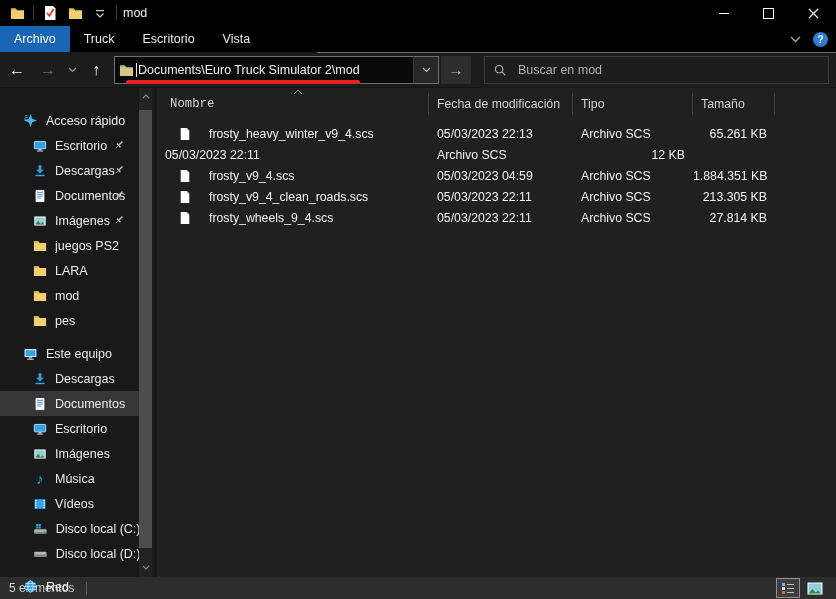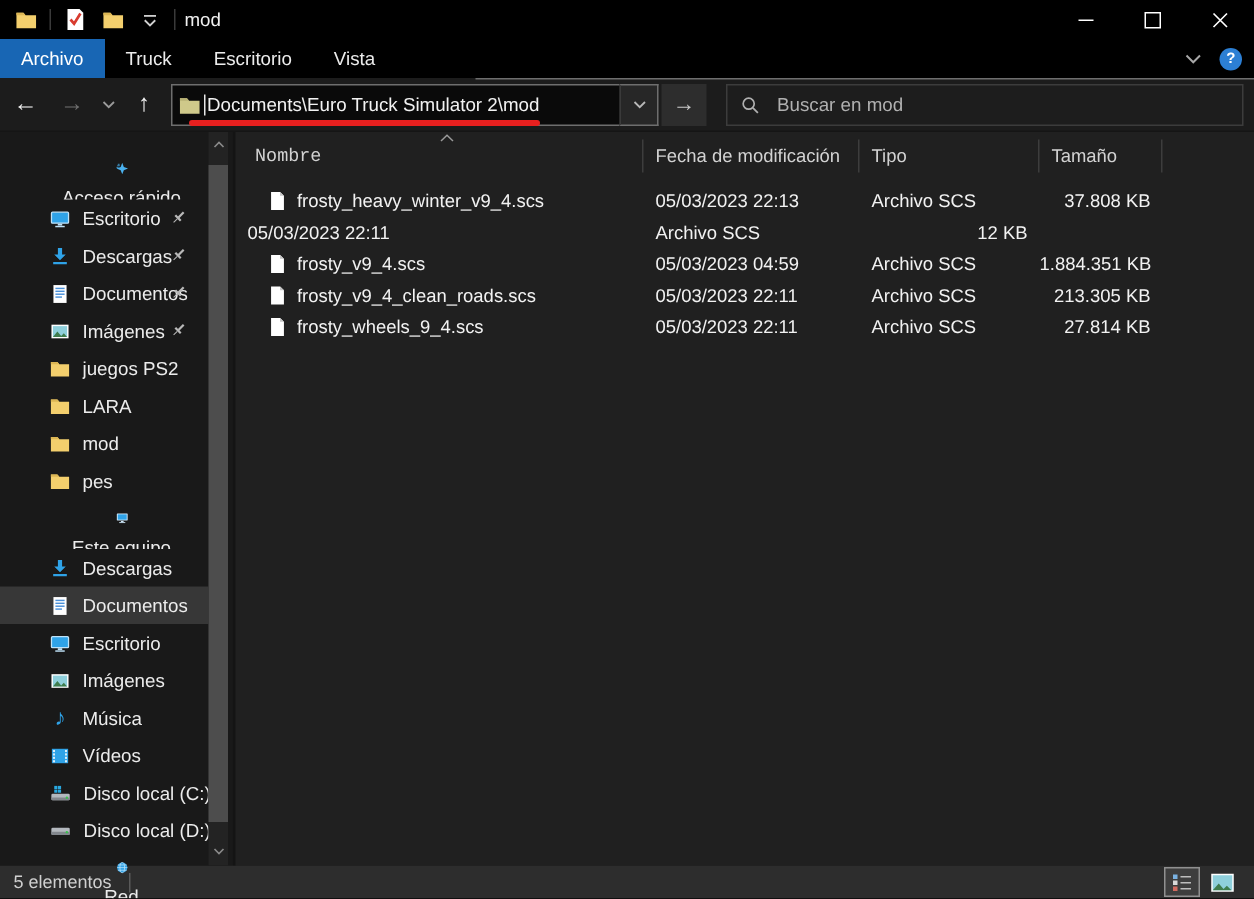--- a/index.html
+++ b/index.html
@@ -37,41 +37,41 @@
   .go-btn{width:30px;height:28px;margin-left:2px;background:#2d2d2d;display:flex;align-items:center;justify-content:center;}
   .red-underline{position:absolute;left:12px;top:24px;width:234px;height:4px;background:var(--annotation-red,#e8201f);border-radius:2px;z-index:5;}
   .search-box{margin-left:13px;width:345px;height:28px;background:#1d1d1d;border:1px solid #3c3c3c;box-sizing:border-box;
               display:flex;align-items:center;padding:0 8px;gap:9px;}
   .search-box input{flex:1;background:transparent;border:none;outline:none;color:#dadada;font-size:12.5px;font-family:"Liberation Sans",sans-serif;}
   .search-box input::placeholder{color:#b0b0b0;opacity:1;}
   
   .body{display:flex;height:489px;}
   .sidebar{width:155px;background:#191919;position:relative;box-sizing:border-box;padding-top:20px;font-size:12.5px;flex:none;}
   .sb-row{height:25px;display:flex;align-items:center;width:139px;box-sizing:border-box;position:relative;color:#ececec;}
-  .sb-group{padding-left:23px;gap:8px;flex-direction:column;}
+  .sb-group{padding-left:23px;gap:8px;}
   .sb-item{padding-left:33px;gap:8px;}
   .sb-row.selected{background:var(--selection-gray,#373737);}
   .sb-gap1{height:8px;}  .sb-gap2{height:8px;}
   .sb-label{white-space:nowrap;overflow:hidden;}
   .pin{position:absolute;right:14px;top:6px;}
   .music-glyph{color:var(--icon-blue,#2fa3e8);font-size:15px;line-height:1;width:14px;text-align:center;}
   .sb-scroll{position:absolute;top:0;right:3px;width:13px;height:100%;background:#232323;}
   .sb-thumb{position:absolute;top:22px;left:0;width:13px;height:438px;background:#4d4d4d;}
   .sb-up,.sb-down{position:absolute;left:1px;width:11px;display:flex;justify-content:center;}
   .sb-up{top:6px;} .sb-down{bottom:7px;}
   .content{flex:1;background:#202020;border-left:2px solid #141414;position:relative;overflow:hidden;}
   
   .cols{display:grid;grid-template-columns:272px 144px 120px 82px 1fr;height:32px;position:relative;color:#d2d2d2;font-size:12.3px;}
   .hcell{display:flex;align-items:center;margin:5px 0;border-right:1px solid #3d3d3d;padding:0 8px;box-sizing:border-box;}
   .hcell.first{padding-left:13px;font-family:Liberation Mono, monospace;}
   .hcell.filler{border-right:none;}
   .sort-chevron{position:absolute;left:136px;top:1px;}
   .rows{padding-top:3px;}
   .frow{display:grid;grid-template-columns:272px 144px 120px 82px 1fr;height:21px;align-items:center;font-size:12.3px;color:#f2f2f2;}
-  .c-name{display:flex;align-items:flex-end;gap:7px;padding-left:22px;white-space:nowrap;overflow:hidden;}
+  .c-name{display:flex;align-items:flex-end;gap:18px;padding-left:22px;white-space:nowrap;overflow:hidden;}
   .c-date,.c-type{padding-left:8px;white-space:nowrap;}
   .c-size{text-align:right;padding-right:8px;white-space:nowrap;}
   
   .statusbar{height:22px;background:#2d2d2d;display:flex;align-items:center;padding:0 9px;font-size:12px;color:#cfcfcf;}
   .sb-count-wrap{display:flex;align-items:center;gap:12px;}
   .sb-divider{width:1px;height:13px;background:#5a5a5a;}
   .view-btns{margin-left:auto;display:flex;gap:3px;align-items:center;}
   .view-btn{width:24px;height:20px;display:flex;align-items:center;justify-content:center;box-sizing:border-box;}
   .view-btn.selected{border:1px solid #909090;background:#3e3e3e;}
   svg{display:block;}
@@ -436,21 +436,21 @@
         <div class="frow">
           <div class="c-name">
               <svg width="12" height="14" viewBox="0 0 14 16">
                 <path d="M2 1h7l3 3v11H2z" fill="#fff"></path>
                 <path d="M9 1l3 3H9z" fill="#c4c4c4"></path>
               </svg>
               <span>frosty_heavy_winter_v9_4.scs</span>
             </div>
           <div class="c-date">05/03/2023 22:13</div>
           <div class="c-type">Archivo SCS</div>
-          <div class="c-size">37.808 KB</div>
+          <div class="c-size">65.261 KB</div>
           <div></div>
         </div>
         <div class="frow">
           <div class="c-date">05/03/2023 22:11</div>
           <div class="c-type">Archivo SCS</div>
           <div class="c-size">12 KB</div>
           <div></div>
         </div>
         <div class="frow">
           <div class="c-name">

